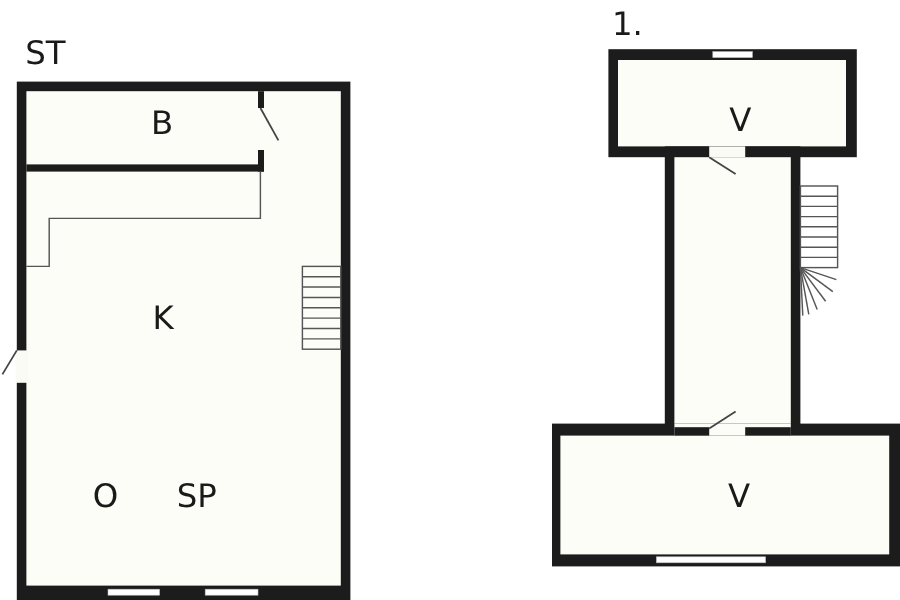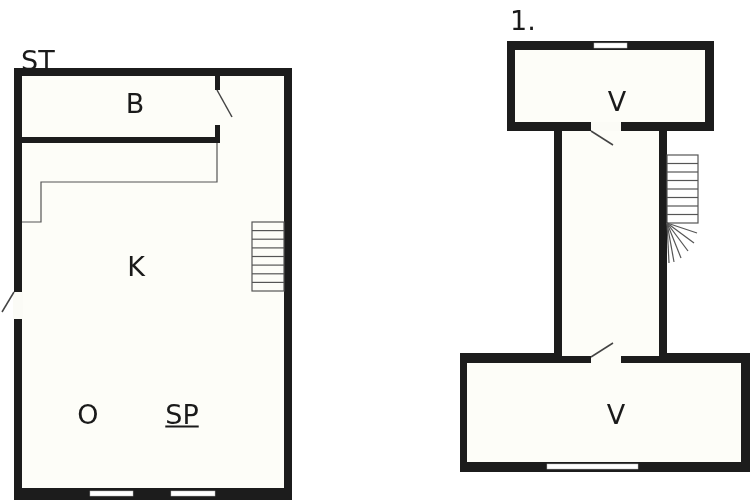--- a/index.html
+++ b/index.html
@@ -80,22 +80,22 @@
       <line x1="667" y1="223" x2="697" y2="233" stroke="#555" stroke-width="1.2"></line>
       <line x1="667" y1="223" x2="694" y2="243" stroke="#555" stroke-width="1.2"></line>
       <line x1="667" y1="223" x2="688" y2="251" stroke="#555" stroke-width="1.2"></line>
       <line x1="667" y1="223" x2="681" y2="258" stroke="#555" stroke-width="1.2"></line>
       <line x1="667" y1="223" x2="674" y2="262" stroke="#555" stroke-width="1.2"></line>
       <line x1="667" y1="223" x2="669" y2="263" stroke="#555" stroke-width="1.2"></line>
     </g>
   </g>
 </svg>
 
-<div class="title" style="left:21px; top:47px;">ST</div>
+<div class="title" style="left:21px; top:31px;">ST</div>
 <div class="title" style="left:510px; top:7px;">1.</div>
 
 <div class="lbl" style="left:135px; top:103px;">B</div>
 <div class="lbl" style="left:136px; top:266px;">K</div>
 <div class="lbl" style="left:88px; top:414px;">O</div>
-<div class="lbl" style="left:182px; top:414px;text-decoration:underline;">SP</div>
+<div class="lbl" style="left:164px; top:414px;">SP</div>
 
 <div class="lbl" style="left:617px; top:101px;">V</div>
 <div class="lbl" style="left:616px; top:414px;">V</div>
 
 </body></html>

